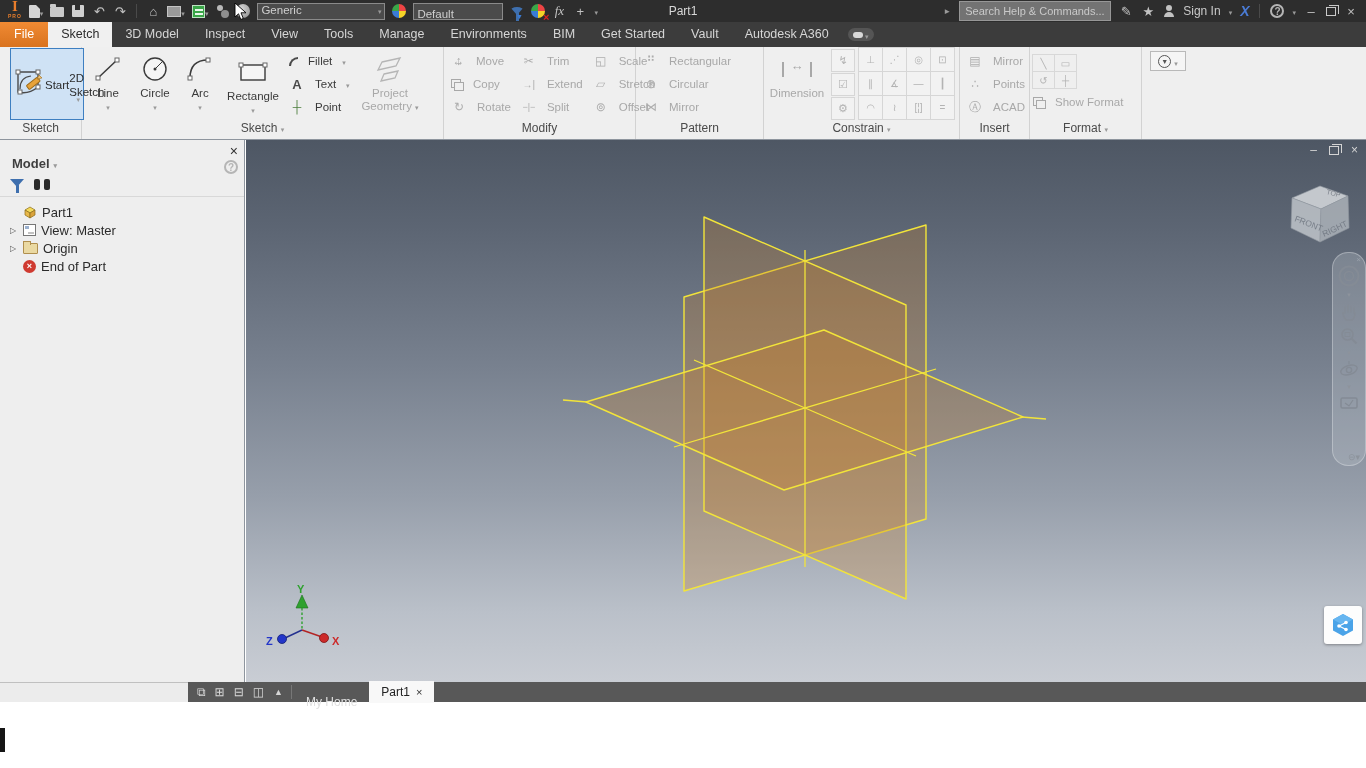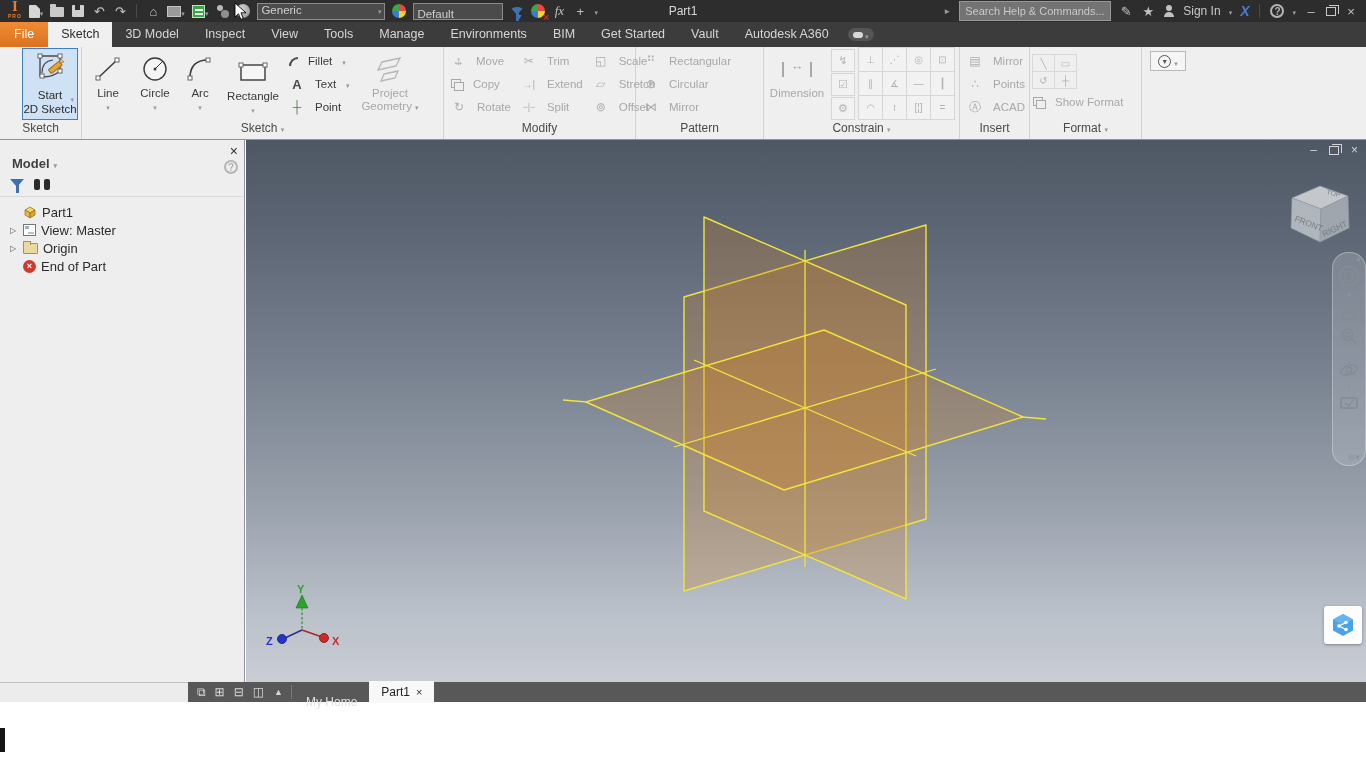--- a/index.html
+++ b/index.html
@@ -81,22 +81,22 @@
   .ribbon { position:absolute; left:0; top:47px; width:1366px; height:93px; background:#efefef;
     border-bottom:1px solid #8e959e; display:flex; }
   .rgroup { display:flex; flex-direction:column; border-right:1px solid #d2d2d2; padding:0 3px; }
   .rg-body { height:74px; display:flex; align-items:center; }
   .rg-label { height:17px; text-align:center; font-size:12px; color:#4a4a4a; line-height:15px; }
   .bigbtn { display:flex; flex-direction:column; align-items:center; justify-content:flex-start;
     font-size:11.5px; color:#3a3a3a; padding:2px 4px; line-height:13px; text-align:center; height:70px; }
   .bigbtn .bicon { height:36px; display:flex; align-items:center; }
   .bigbtn.dis { color:#a8a8a8; }
   .startbtn { width:74px; height:72px; background:#cfe2f5; border:1px solid #3e7fc1; display:flex;
-    flex-direction:column; align-items:center; font-size:11.5px; color:#2b2b2b; line-height:14px;
-    padding-top:2px; position:relative; margin-left:19px; }
+    align-items:center; font-size:11.5px; color:#2b2b2b; line-height:14px;
+    padding-top:2px; position:relative; margin-left:7px; }
   .startbtn .car { position:absolute; right:3px; bottom:12px; }
   .smallcol { display:flex; flex-direction:column; justify-content:center; gap:1px; padding:0 4px; }
   .smallbtn { display:flex; align-items:center; gap:10px; height:22px; font-size:11.5px; color:#3a3a3a;
     white-space:nowrap; }
   .smallbtn.dis { color:#a8a8a8; }
   .mi { display:inline-flex; width:16px; justify-content:center; font-size:12px; color:#4a4a4a; }
   .dis .mi, .mi.dis { color:#adadad; }
   .fillet-ic { width:9px; height:9px; border-top:2px solid #4a4a4a; border-left:2px solid #4a4a4a;
     border-top-left-radius:9px; display:inline-block; }
   .dbl-sq { position:relative; width:12px; height:10px; display:inline-block; }

